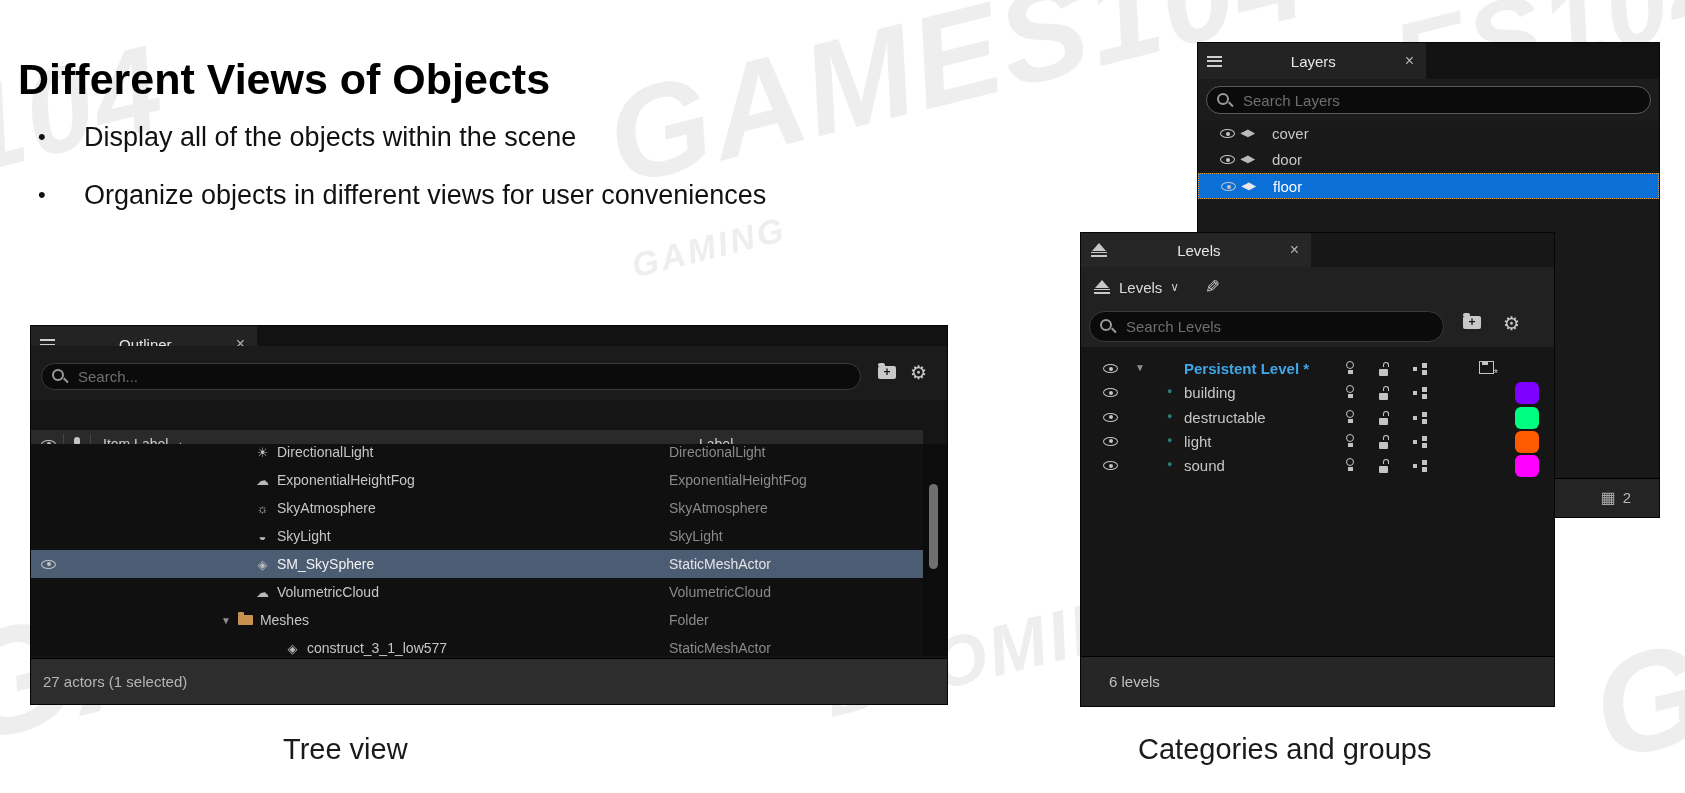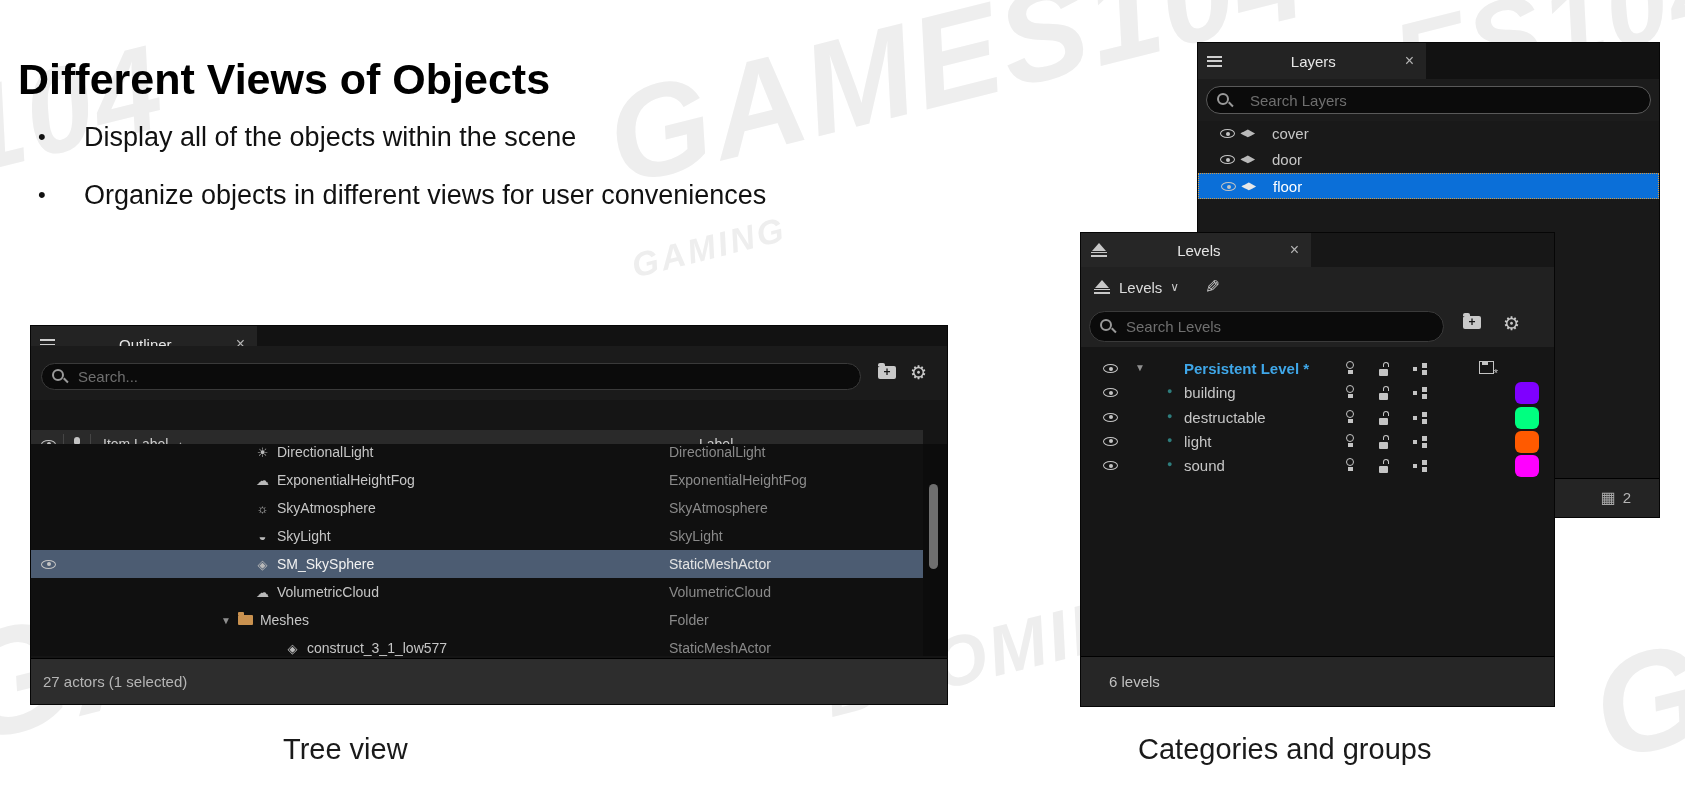--- a/index.html
+++ b/index.html
@@ -101,21 +101,21 @@
   #outliner .sbar{position:absolute;left:898px;top:158px;width:9px;height:85px;background:#6f6f6f;
         border-radius:5px;}
   #outliner .foot{position:absolute;left:0;bottom:0;right:0;height:46px;background:#2d2d2d;
         border-top:1px solid #000;display:flex;align-items:center;color:#b5b5b5;font-size:15px;
         padding-left:12px;box-sizing:border-box;}
 
   
   #layers{left:1197px;top:42px;width:463px;height:476px;z-index:2;background:#1c1c1c;}
   #layers .tab{width:228px;}
   #layers .searchrow{position:absolute;left:0;top:36px;right:0;height:42px;background:#1c1c1c;}
-  #layers .pill{left:8px;top:7px;width:445px;height:28px;padding:0 10px;gap:16px;border-color:#5a5a5a;}
+  #layers .pill{left:8px;top:7px;width:445px;height:28px;padding:0 10px;gap:9px;border-color:#5a5a5a;}
   #layers .list{position:absolute;left:0;top:78px;right:0;height:360px;background:#191919;}
   .yrow{position:relative;height:26px;}
   .yrow .i-eye{position:absolute;left:22px;top:8px;}
   .yrow .i-chip{position:absolute;left:46px;top:6px;}
   .yrow .nm{position:absolute;left:74px;top:4px;color:#c6c6c6;font-size:15px;}
   .yrow.sel{background:#0b6fd8;border:1px dotted #d89a3c;box-sizing:border-box;}
   .yrow.sel .nm{color:#ffffff;}
   #layers .foot{position:absolute;left:0;bottom:0;right:0;height:38px;background:#242424;
         border-top:1px solid #000;}
   #layers .cnt{position:absolute;right:28px;top:9px;color:#b5b5b5;font-size:15px;display:flex;

